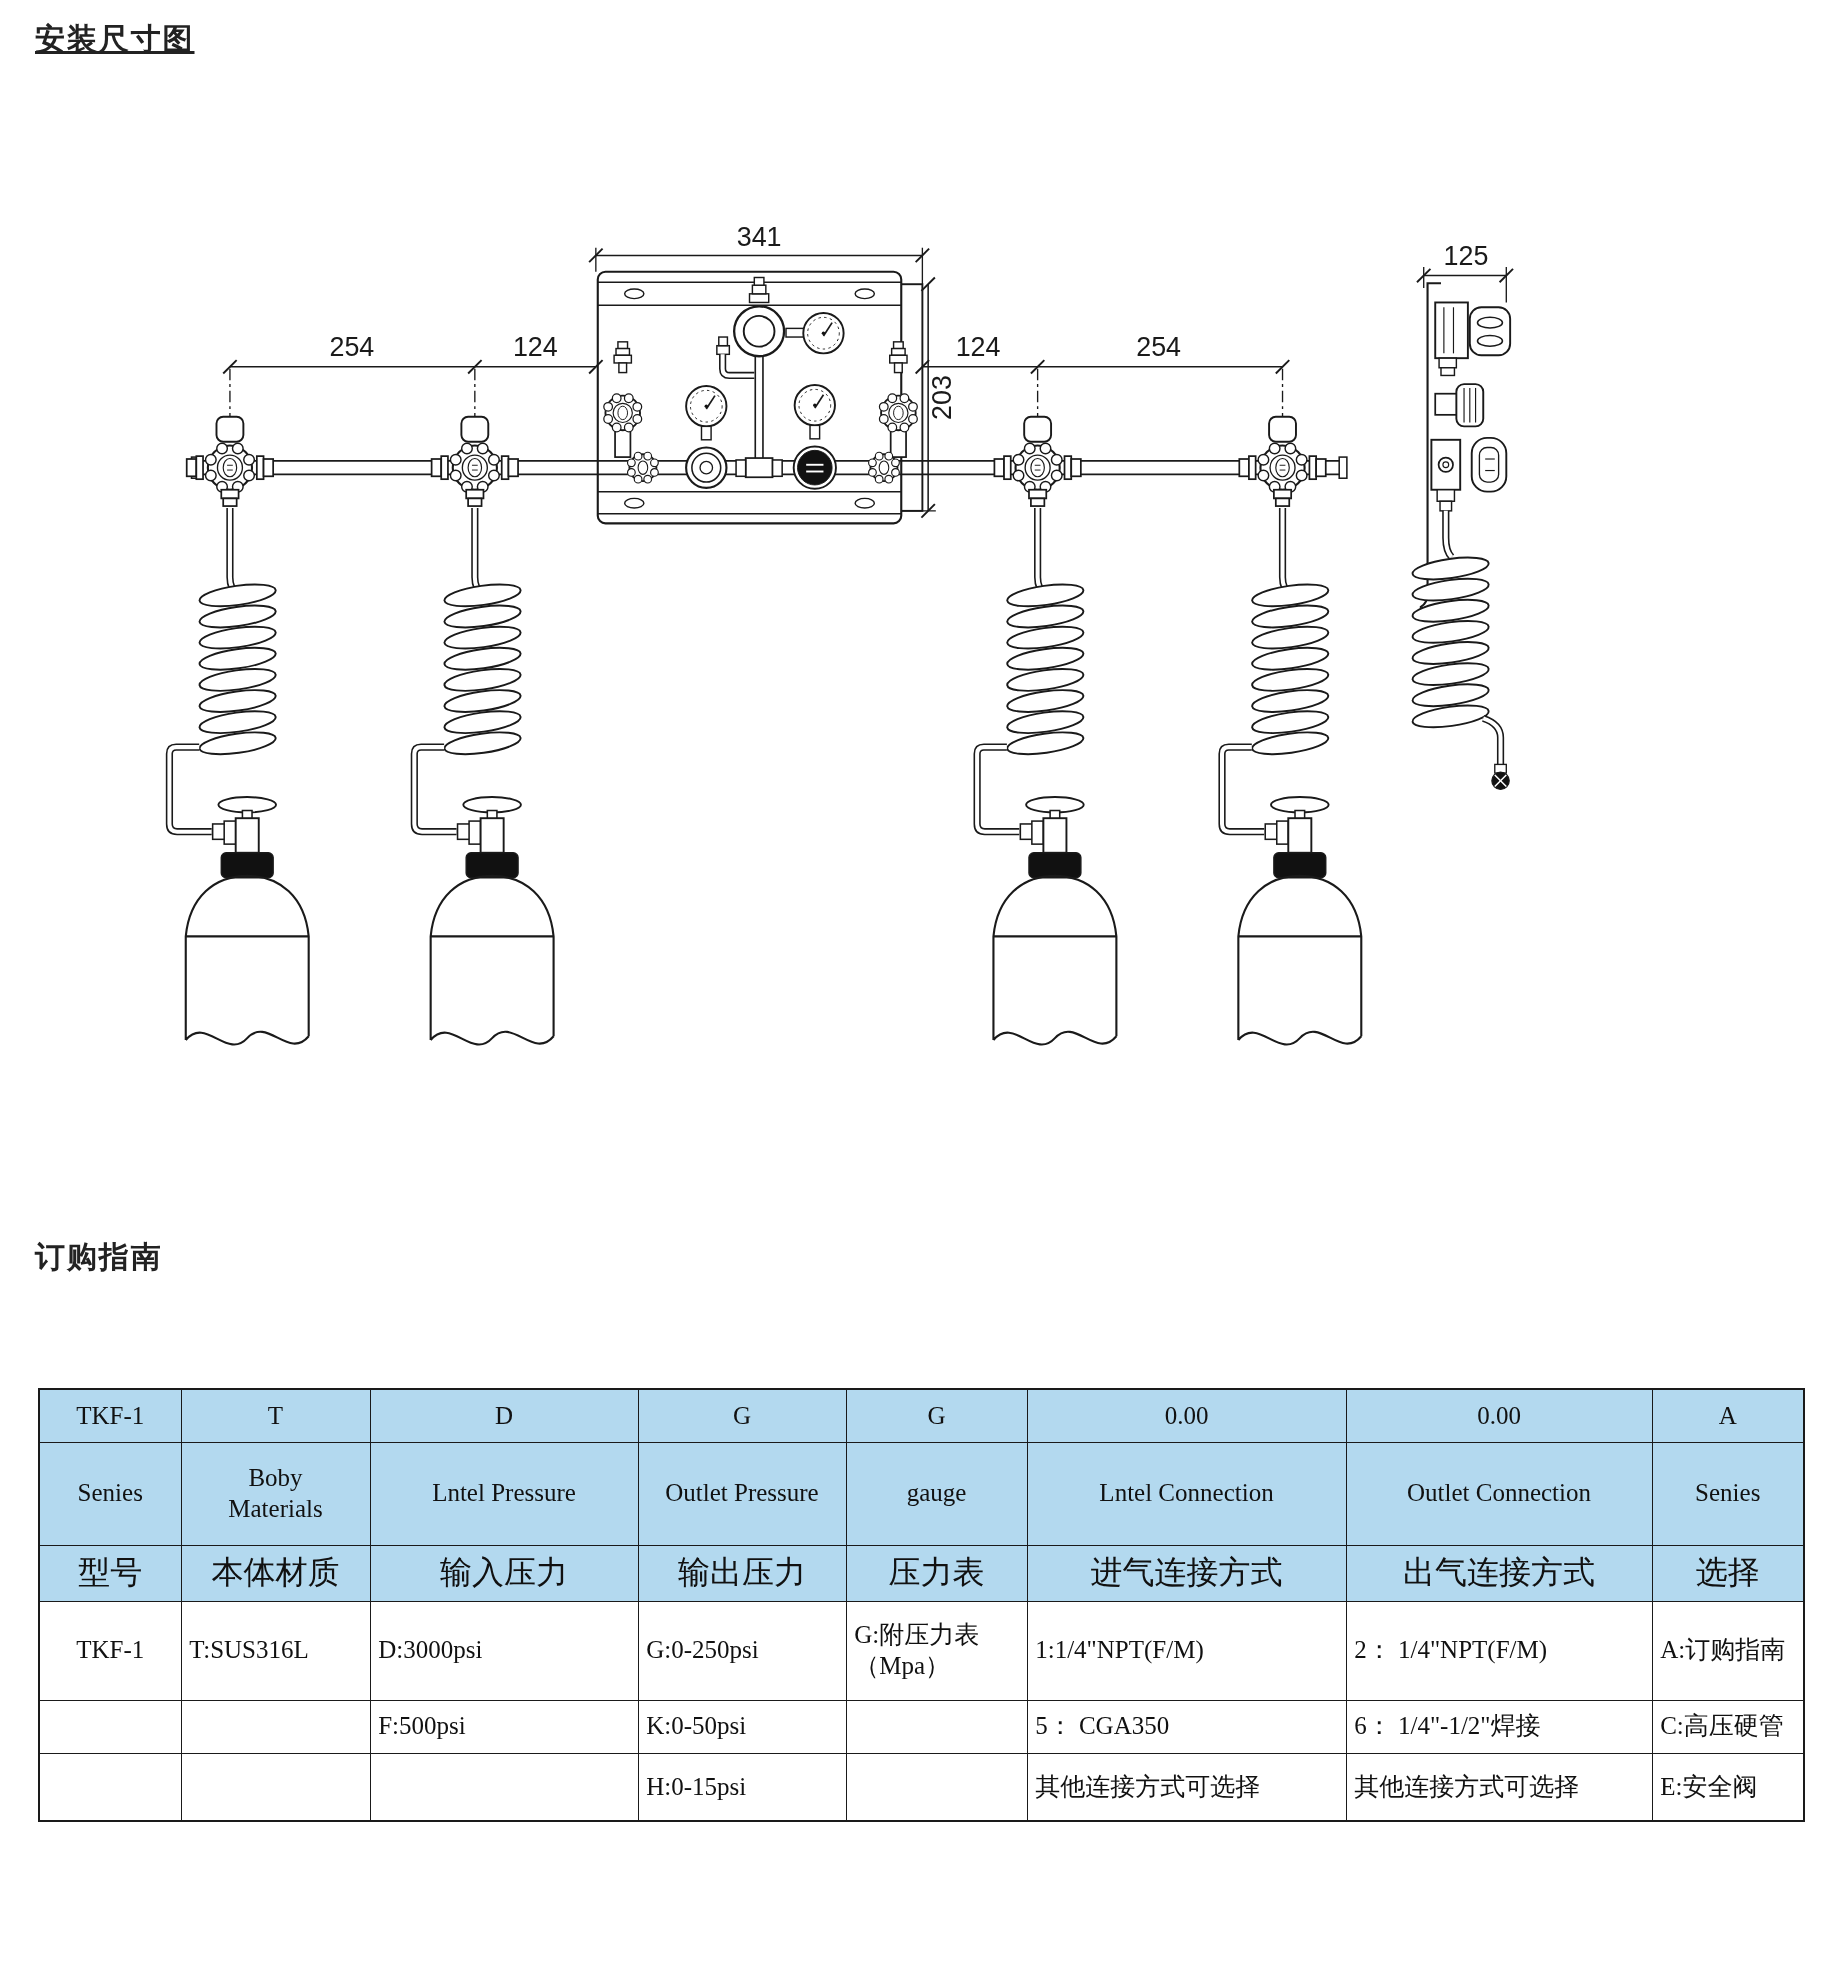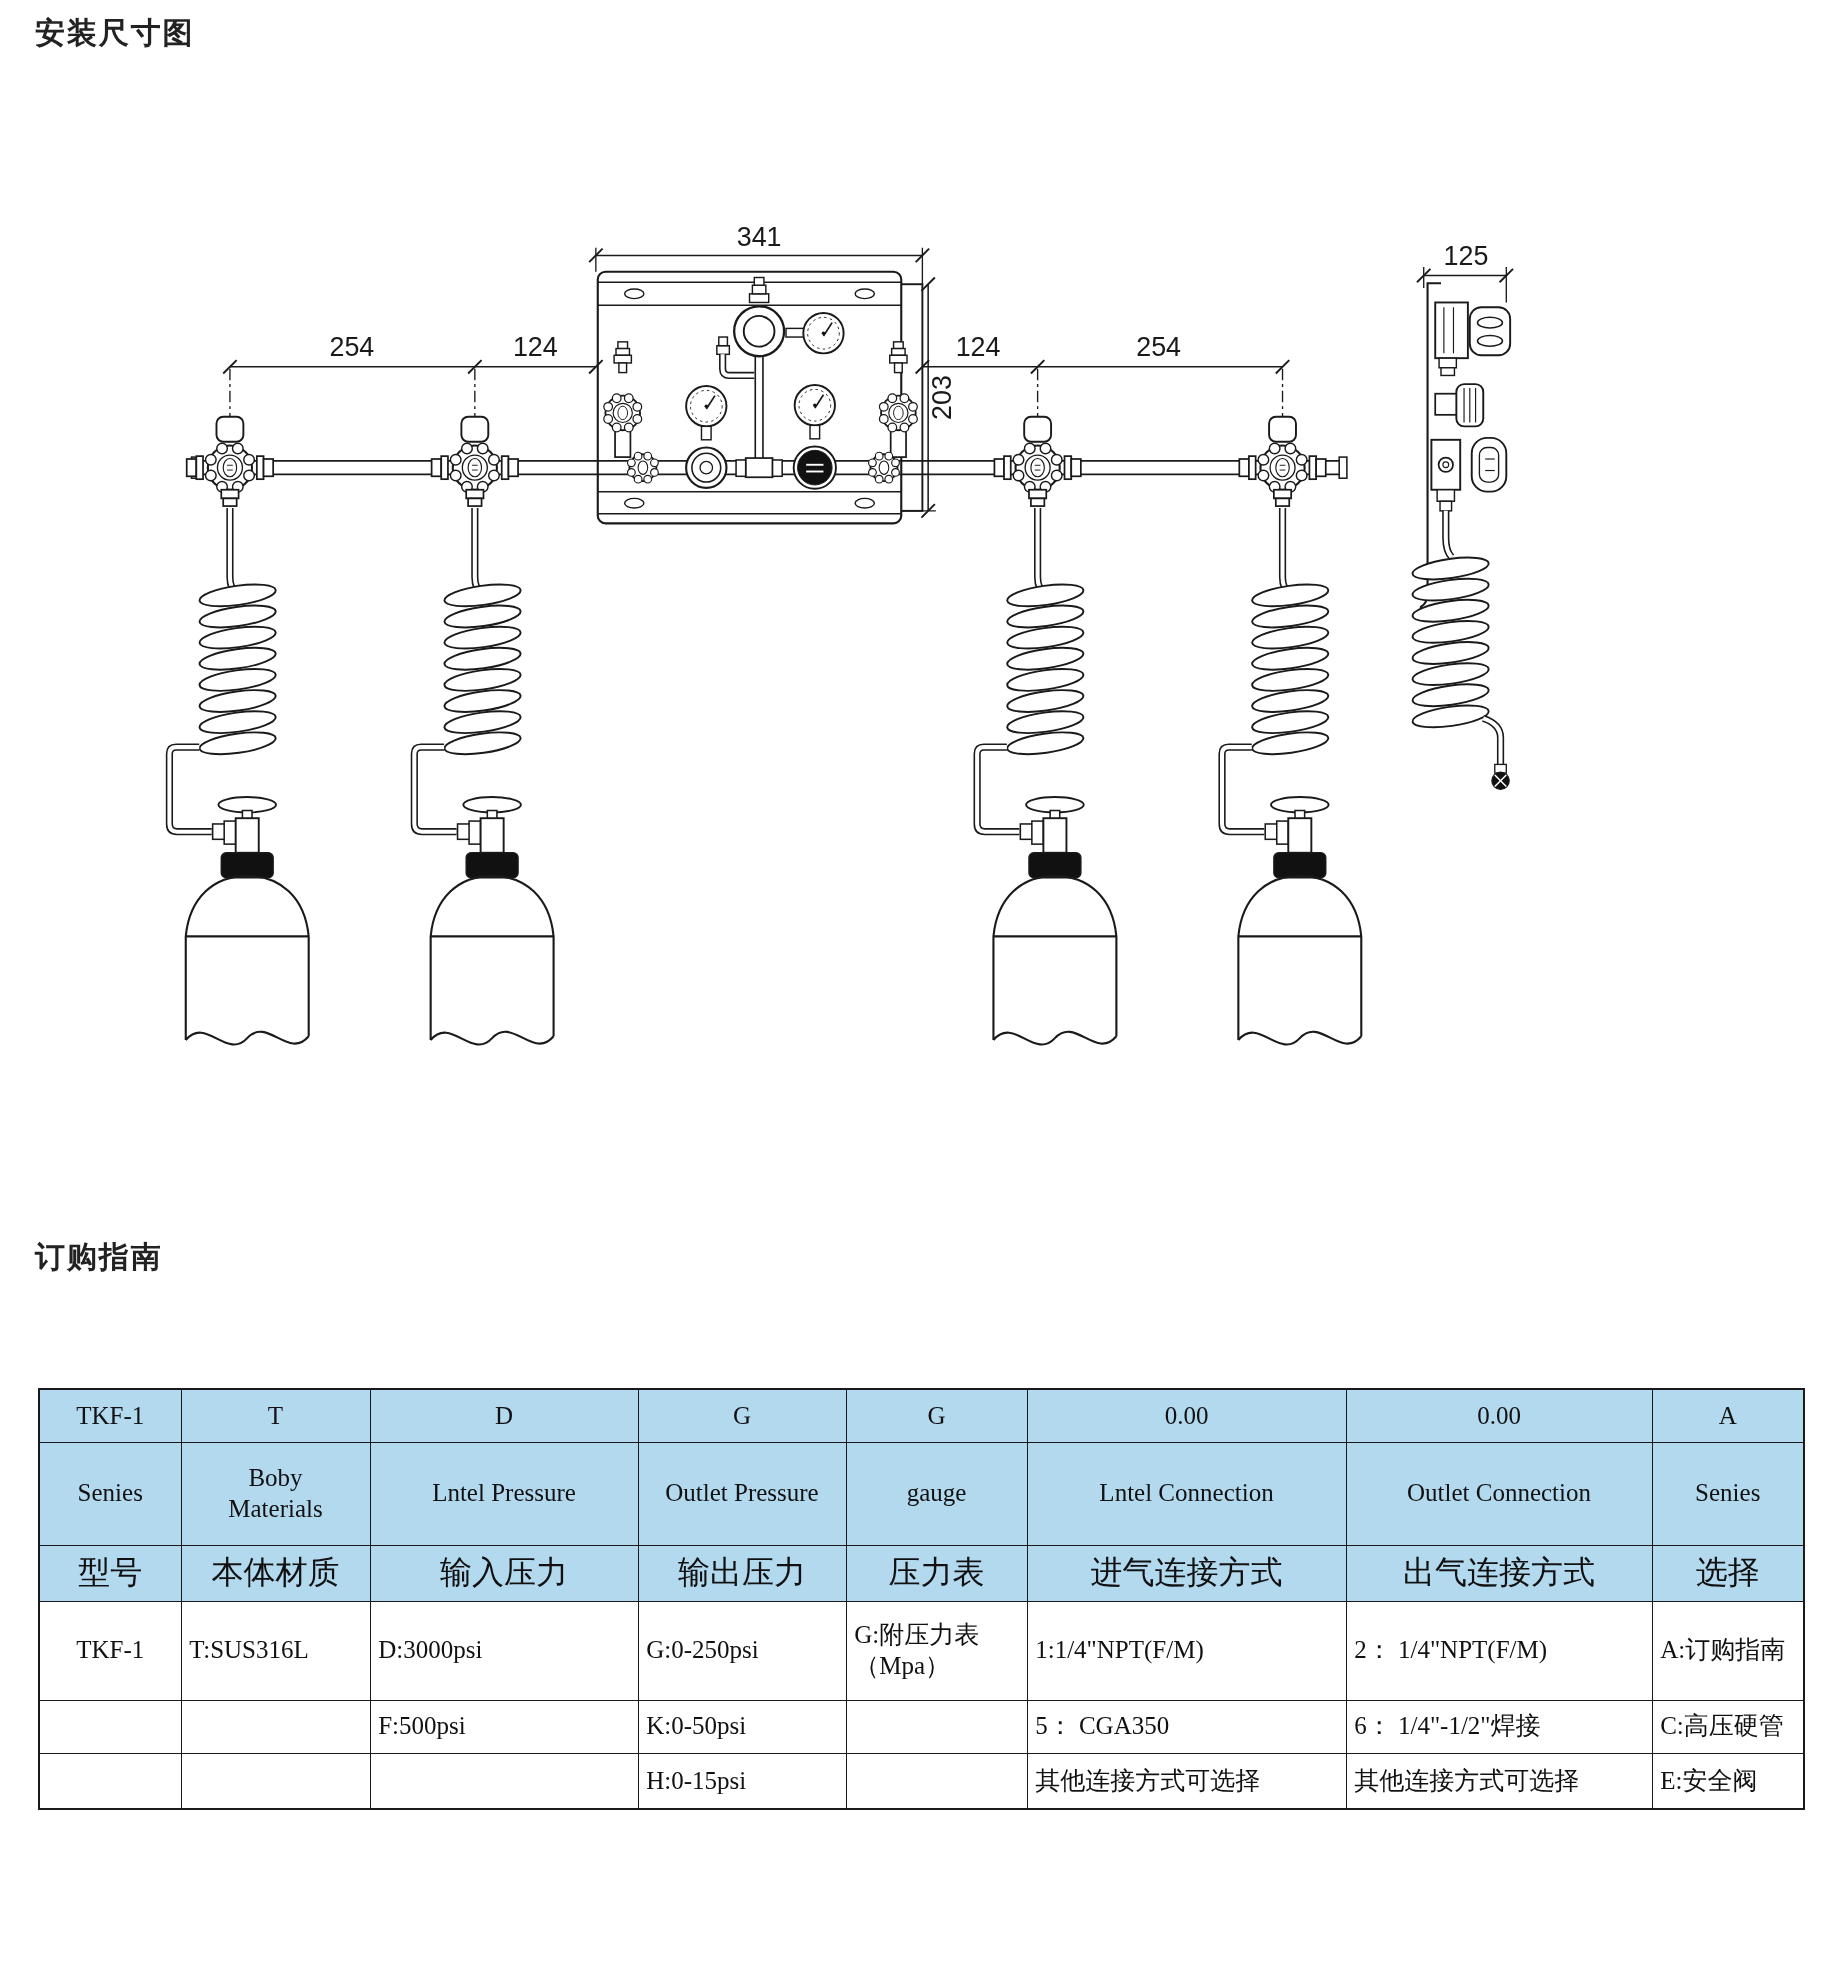--- a/index.html
+++ b/index.html
@@ -1,19 +1,19 @@
 <!DOCTYPE html>
 <html><head>
 <meta charset="utf-8">
 <style>
   html,body{margin:0;padding:0;background:#ffffff;}
   #page{position:relative;width:1839px;height:1985px;background:#fff;overflow:hidden;
         font-family:"Liberation Sans",sans-serif;color:#1a1a1a;}
   .sec-title{position:absolute;left:35px;font-size:30px;font-weight:700;letter-spacing:1.9px;color:#222;}
-  #title-install{top:13px;}
+  #title-install{top:19px;text-decoration:underline;}
   #title-order{top:1237px;}
   #diagram-svg{position:absolute;left:0;top:144px;width:1839px;height:970px;}
 
   
   .ln{stroke:#1a1a1a;fill:none;}
   .wh{stroke:#1a1a1a;fill:#ffffff;}
   .blk{stroke:#1a1a1a;fill:#111111;}
   .cl{stroke:#1a1a1a;fill:none;stroke-dasharray:12 4 3 4;}
   .hb{stroke:#1a1a1a;fill:none;stroke-width:7.5;}
   .hw{stroke:#ffffff;fill:none;stroke-width:4.2;}
@@ -27,21 +27,21 @@
   #order-table{border:2.9px solid #1a1a1a;}
   #order-table td.hd{background:#b3d9ef;text-align:center;padding:1.9px 1.9px;}
   #order-table td.cc{text-align:center;padding:1.9px 1.9px;}
   tr.r-code{height:53px;}
   tr.r-en{height:103px;}
   tr.r-cn{height:56px;font-size:32px;}
   tr.b1{height:99px;}
   tr.b2{height:108px;}
   tr.b3{height:53px;}
   tr.b4{height:58px;}
-  tr.b5{height:56px;margin-top:15px;}
+  tr.b5{height:68px;margin-top:15px;}
   col.w1{width:142px;} col.w2{width:189px;} col.w3{width:268px;} col.w4{width:208px;}
   col.w5{width:181px;} col.w6{width:319px;} col.w7{width:306px;} col.w8{width:152px;}
 </style>
 </head>
 <body>
 
 <div id="page">
 
   <div id="title-install" class="sec-title">安装尺寸图</div>
 

